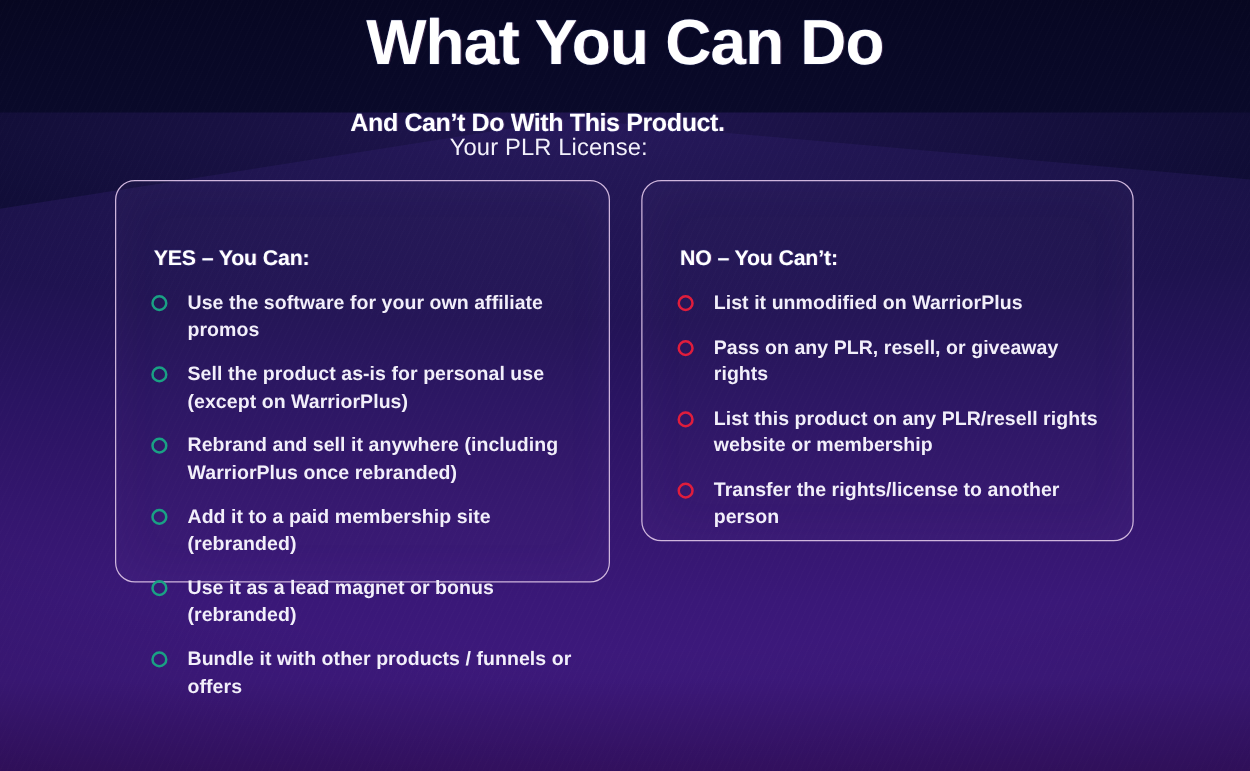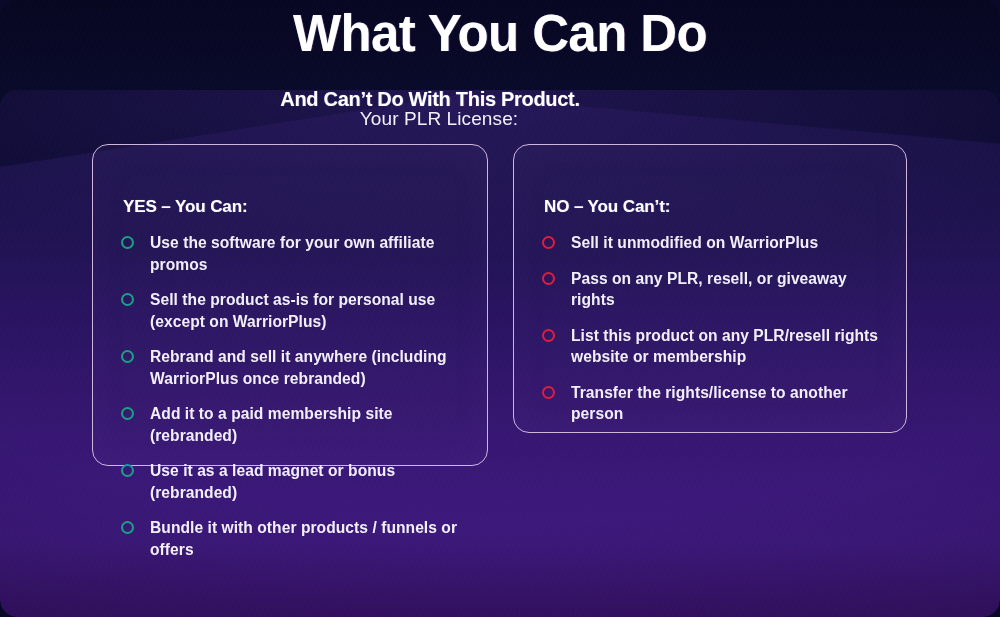--- a/index.html
+++ b/index.html
@@ -1,16 +1,16 @@
 <!DOCTYPE html>
 <html><head>
 <meta charset="utf-8">
 <title>What You Can Do</title>
 <style>
-  * { margin:0; padding:0; box-sizing:border-box;border-radius:17px; }
+  * { margin:0; padding:0; box-sizing:border-box; }
 
   html, body {
     width:1000px;
     height:617px;
     overflow:hidden;
   }
 
   body {
     font-family:"Liberation Sans", sans-serif;
     background:#0a0a28;
@@ -215,20 +215,20 @@
         <li><span class="bullet"></span><span class="li-text">Rebrand and sell it anywhere (including WarriorPlus once rebranded)</span></li>
         <li><span class="bullet"></span><span class="li-text">Add it to a paid membership site (rebranded)</span></li>
         <li><span class="bullet"></span><span class="li-text">Use it as a lead magnet or bonus (rebranded)</span></li>
         <li><span class="bullet"></span><span class="li-text">Bundle it with other products / funnels or offers</span></li>
       </ul>
   </section>
 
   <section class="card" id="card-no">
     <div class="card-title">NO – You Can’t:</div>
     <ul class="card-list" id="list-no">
-        <li><span class="bullet no"></span><span class="li-text">Sell it unmodified on WarriorPlus</span></li>
+        <li><span class="bullet no"></span><span class="li-text">List it unmodified on WarriorPlus</span></li>
         <li><span class="bullet no"></span><span class="li-text">Pass on any PLR, resell, or giveaway rights</span></li>
         <li><span class="bullet no"></span><span class="li-text">List this product on any PLR/resell rights website or membership</span></li>
         <li><span class="bullet no"></span><span class="li-text">Transfer the rights/license to another person</span></li>
       </ul>
   </section>
 
 </div>
 
 </body></html>

